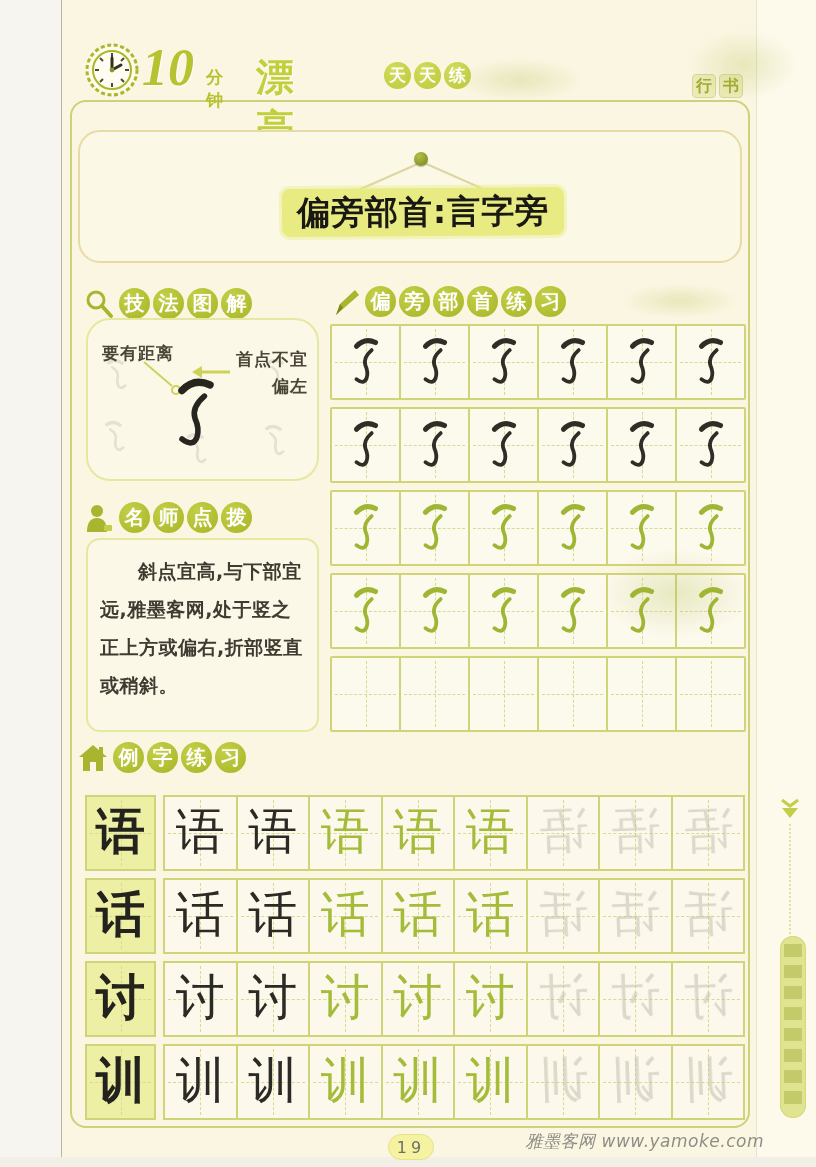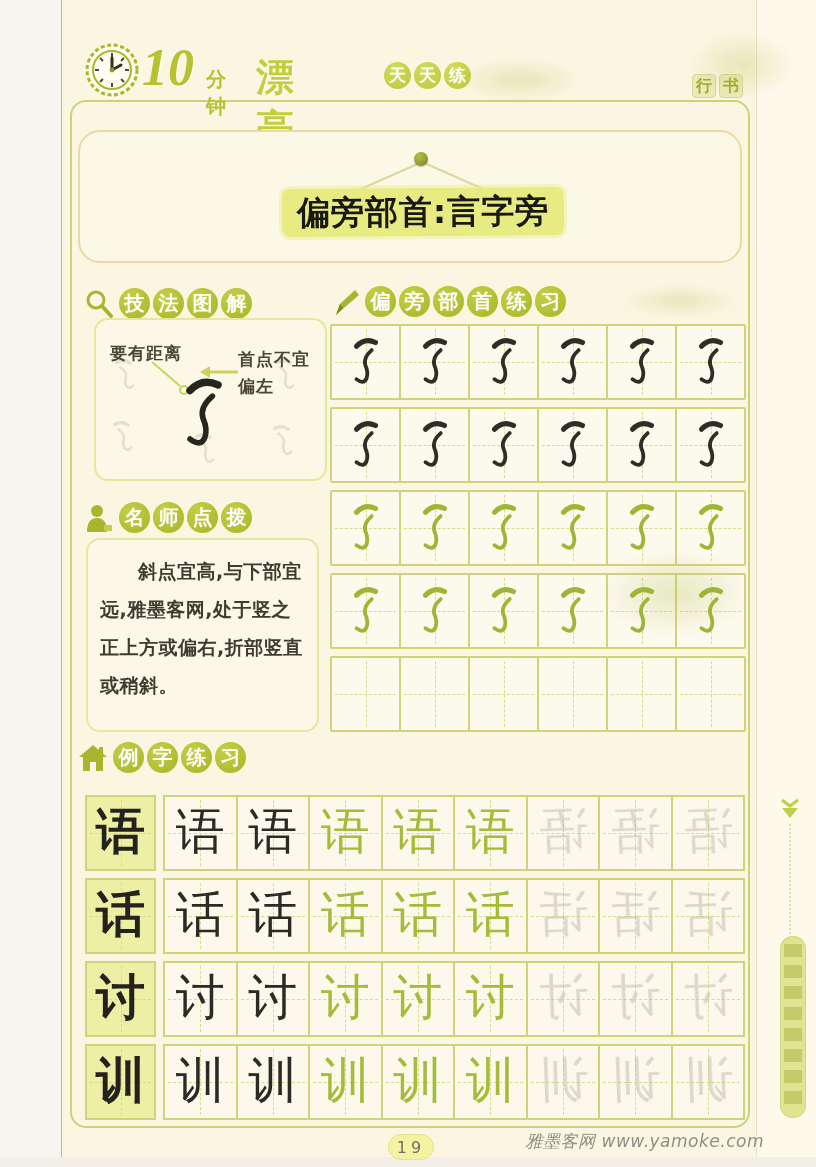--- a/index.html
+++ b/index.html
@@ -13,45 +13,45 @@
   .left-scan-line{position:absolute;left:61px;top:0;width:1px;height:1167px;background:#b8b4a6;}
   .bottom-strip{position:absolute;left:0;top:1157px;width:816px;height:10px;background:#f2efe6;}
 
   
   .frame{position:absolute;left:70px;top:100px;width:680px;height:1028px;border:2px solid #ccd17c;border-radius:16px;}
 
   
   .brand{position:absolute;left:84px;top:40px;height:64px;}
   .clock{position:absolute;left:0;top:2px;width:56px;height:56px;}
   .num10{position:absolute;left:58px;top:-2px;font-family:"Liberation Serif",serif;font-style:italic;font-weight:bold;font-size:52px;color:#b6c22f;text-shadow:1px 1px 0 #fff;}
-  .fenzhong{position:absolute;left:122px;top:26px;font-size:20px;font-weight:bold;color:#b6c22f;letter-spacing:2px;}
+  .fenzhong{position:absolute;left:122px;top:26px;font-size:17px;font-weight:bold;color:#b6c22f;letter-spacing:2px;}
   .plz{position:absolute;left:172px;top:12px;font-size:38px;font-weight:bold;color:#c2cf3d;letter-spacing:2px;text-shadow:1px 1px 0 #fff;}
   .mini{position:absolute;left:300px;top:22px;display:flex;gap:3px;}
   .mini .badge{width:27px;height:27px;border-radius:50%;background:radial-gradient(circle at 35% 30%,#d2dc5e,#bcc838);color:#fff;font-size:17px;font-weight:bold;display:flex;align-items:center;justify-content:center;}
   .tiles{position:absolute;left:692px;top:74px;display:flex;gap:3px;}
   .tiles .badge{width:24px;height:24px;border-radius:4px;background:rgba(230,231,170,.75);border:1px solid #d6d79b;color:#a3a82f;font-size:16px;font-weight:bold;display:flex;align-items:center;justify-content:center;}
 
   
   .title-box{position:absolute;left:78px;top:130px;width:664px;height:133px;border:2px solid #e8daa6;border-radius:22px;background:#fcf8e6;}
   .pin-strings{position:absolute;left:262px;top:24px;width:160px;height:40px;}
   .pin-dot{position:absolute;left:334px;top:20px;width:14px;height:14px;border-radius:50%;background:radial-gradient(circle at 35% 30%,#b2c148,#74831f);box-shadow:0 1px 1px rgba(0,0,0,.25);}
   .title-band{position:absolute;left:202px;top:56px;width:282px;height:48px;background:#e7eb82;border-radius:8px;transform:rotate(-.4deg);box-shadow:0 0 0 3px rgba(231,235,130,.4);display:flex;align-items:center;justify-content:center;}
   .page-title{font-size:33px;font-weight:bold;color:#191813;letter-spacing:1px;white-space:nowrap;}
 
   
   .sec-head{position:absolute;display:flex;align-items:center;gap:3px;}
   .sec-head .badge{width:31px;height:31px;border-radius:50%;background:radial-gradient(circle at 35% 30%,#c3cf46,#a9b527);color:#fff;font-size:20px;font-weight:bold;display:flex;align-items:center;justify-content:center;}
   .sec-icon{width:30px;height:30px;margin-right:2px;flex:0 0 auto;}
 
   
-  .tech-box{position:absolute;left:86px;top:318px;width:233px;height:163px;border:2px solid #e4e8a0;border-radius:14px;background:#fcf8e8;margin-left:8px;}
+  .tech-box{position:absolute;left:86px;top:318px;width:233px;height:163px;border:2px solid #e4e8a0;border-radius:24px;background:#fcf8e8;}
   .tips-box{position:absolute;left:86px;top:538px;width:233px;height:194px;border:2px solid #e4e8a0;border-radius:14px;background:#fcf8e8;padding:12px 10px 0 12px;}
   .tips-text{margin:0;font-size:19px;line-height:38px;color:#3f3b31;font-weight:600;letter-spacing:.5px;text-indent:2em;}
   .ann1{position:absolute;left:14px;top:22px;font-size:17px;font-weight:600;color:#4a4537;letter-spacing:1px;}
-  .ann2{position:absolute;left:142px;top:26px;width:78px;font-size:17px;font-weight:600;color:#4a4537;letter-spacing:1px;line-height:27px;}
+  .ann2{position:absolute;left:142px;top:26px;width:78px;font-size:17px;font-weight:600;color:#4a4537;letter-spacing:1px;line-height:27px;text-align:right;}
   .big-rad{position:absolute;left:80px;top:52px;width:56px;height:80px;color:#26251f;}
   .leader{position:absolute;left:52px;top:40px;width:44px;height:40px;}
   .arrow{position:absolute;left:104px;top:44px;width:40px;height:16px;}
   .ghost{position:absolute;width:26px;height:40px;color:#cfc9b8;opacity:.5;transform:scaleX(-1) rotate(8deg);}
 
   
   #radical-grid{position:absolute;left:330px;top:324px;width:416px;}
   .strip{display:flex;height:76px;border:2px solid #cfd478;background:rgba(255,255,255,.38);margin-bottom:7px;border-radius:2px;}
   .cell{flex:1;position:relative;border-right:2px solid #cfd478;}
   .cell:last-child{border-right:none;}

